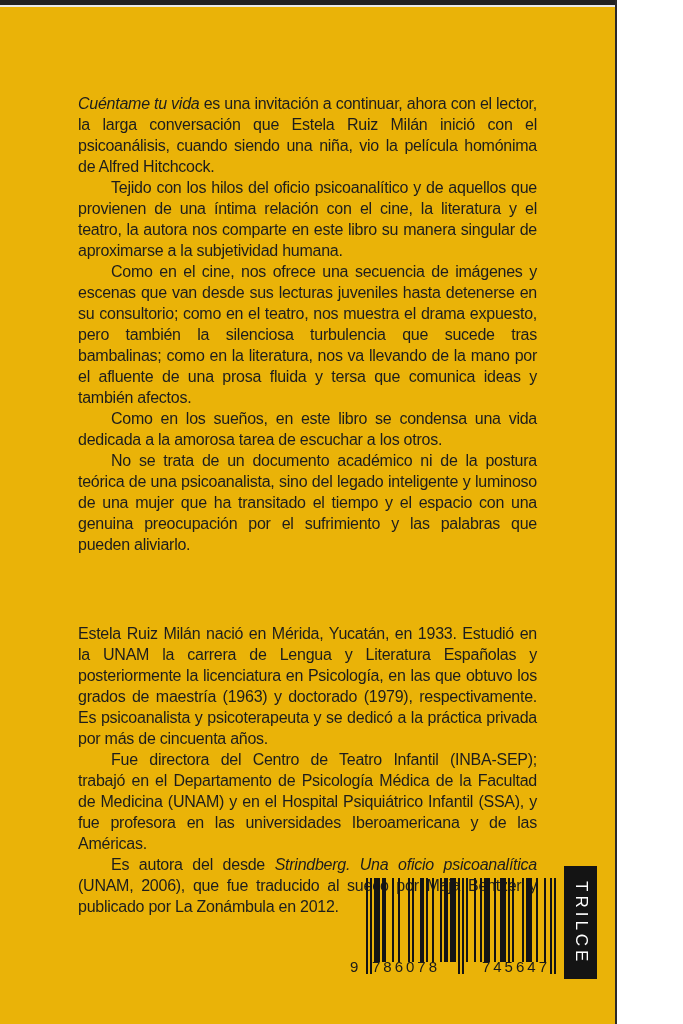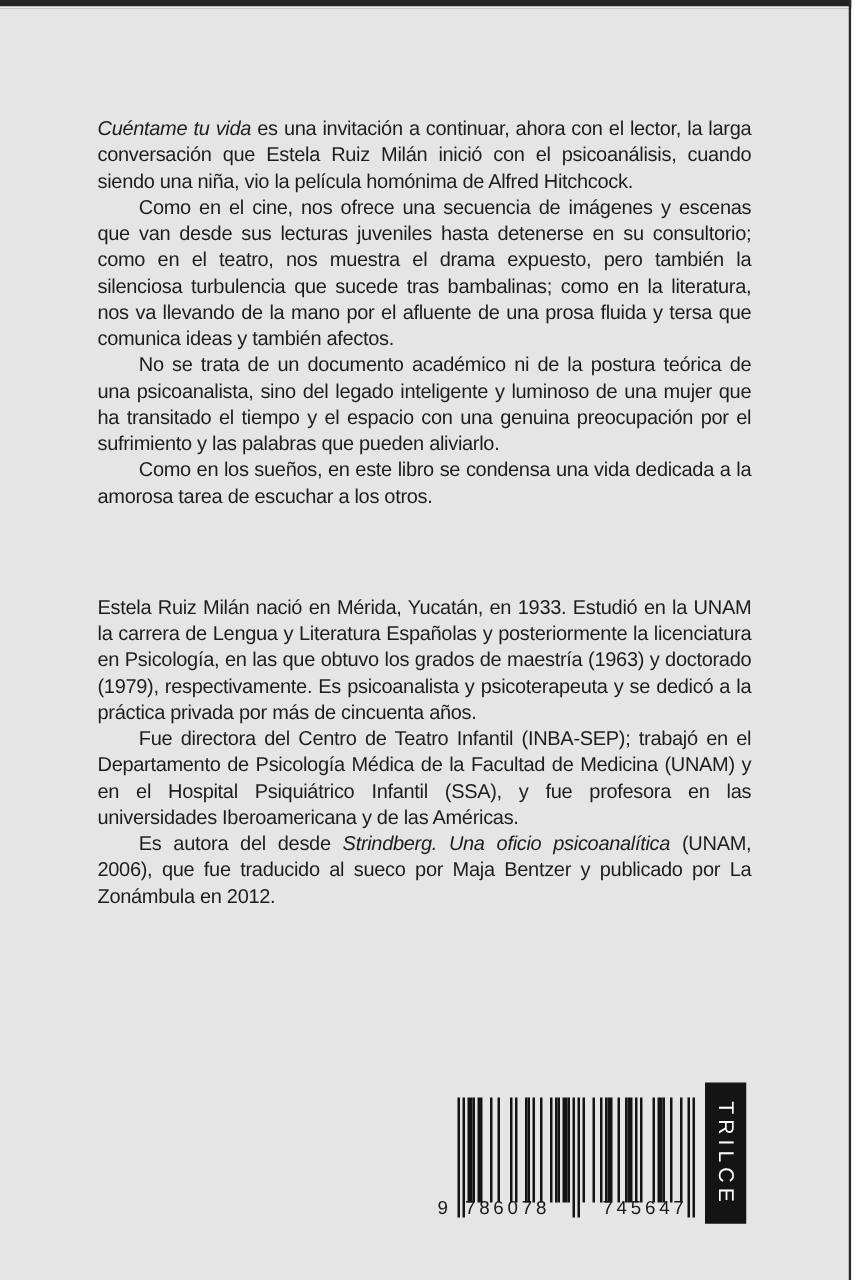--- a/index.html
+++ b/index.html
@@ -3,22 +3,22 @@
 <meta charset="utf-8">
 <style>
   html, body { margin: 0; padding: 0; }
   body {
     width: 683px; height: 1024px;
     background: #ffffff;
     font-family: "Liberation Sans", sans-serif;
   }
   .cover {
     position: relative;
-    width: 681px; height: 1024px;
-    background: #e5e5e5;
+    width: 617px; height: 1024px;
+    background: #eab308;
     overflow: hidden;
     color: #1d1d1d;
   }
   .top-edge {
     position: absolute; top: 0; left: 0;
     width: 683px; height: 5px;
     background: #222222;
     border-bottom: 2px solid #e9e9e9;
   }
   .right-edge {
@@ -91,23 +91,24 @@
 </head>
 <body>
 
 <div class="cover">
   <div class="top-edge"></div>
   <div class="right-edge"></div>
 
   <div class="text-column">
     <section>
       <p class="no-indent"><em>Cuéntame tu vida</em><span> es una invitación a continuar, ahora con el lector, la larga conversación que Estela Ruiz Milán inició con el psicoanálisis, cuando siendo una niña, vio la película homónima de Alfred Hitchcock.</span></p>
+      <p>Tejido con los hilos del oficio psicoanalítico y de aquellos que provienen de una íntima relación con el cine, la literatura y el teatro, la autora nos comparte en este libro su manera singular de aproximarse a la subjetividad humana.</p>
       <p>Como en el cine, nos ofrece una secuencia de imágenes y escenas que van desde sus lecturas juveniles hasta detenerse en su consultorio; como en el teatro, nos muestra el drama expuesto, pero también la silenciosa turbulencia que sucede tras bambalinas; como en la literatura, nos va llevando de la mano por el afluente de una prosa fluida y tersa que comunica ideas y también afectos.</p>
+      <p>Como en los sueños, en este libro se condensa una vida dedicada a la amorosa tarea de escuchar a los otros.</p>
       <p>No se trata de un documento académico ni de la postura teórica de una psicoanalista, sino del legado inteligente y luminoso de una mujer que ha transitado el tiempo y el espacio con una genuina preocupación por el sufrimiento y las palabras que pueden aliviarlo.</p>
-      <p>Como en los sueños, en este libro se condensa una vida dedicada a la amorosa tarea de escuchar a los otros.</p>
     </section>
 
     <section class="bio">
       <p class="no-indent">Estela Ruiz Milán nació en Mérida, Yucatán, en 1933. Estudió en la UNAM la carrera de Lengua y Literatura Españolas y posteriormente la licenciatura en Psicología, en las que obtuvo los grados de maestría (1963) y doctorado (1979), respectivamente. Es psicoanalista y psicoterapeuta y se dedicó a la práctica privada por más de cincuenta años.</p>
       <p>Fue directora del Centro de Teatro Infantil (INBA-SEP); trabajó en el Departamento de Psicología Médica de la Facultad de Medicina (UNAM) y en el Hospital Psiquiátrico Infantil (SSA), y fue profesora en las universidades Iberoamericana y de las Américas.</p>
       <p><span>Es autora del desde </span><em>Strindberg. Una oficio psicoanalítica</em><span> (UNAM, 2006), que fue traducido al sueco por Maja Bentzer y publicado por La Zonámbula en 2012.</span></p>
     </section>
   </div>
 
   <div class="barcode-block">

